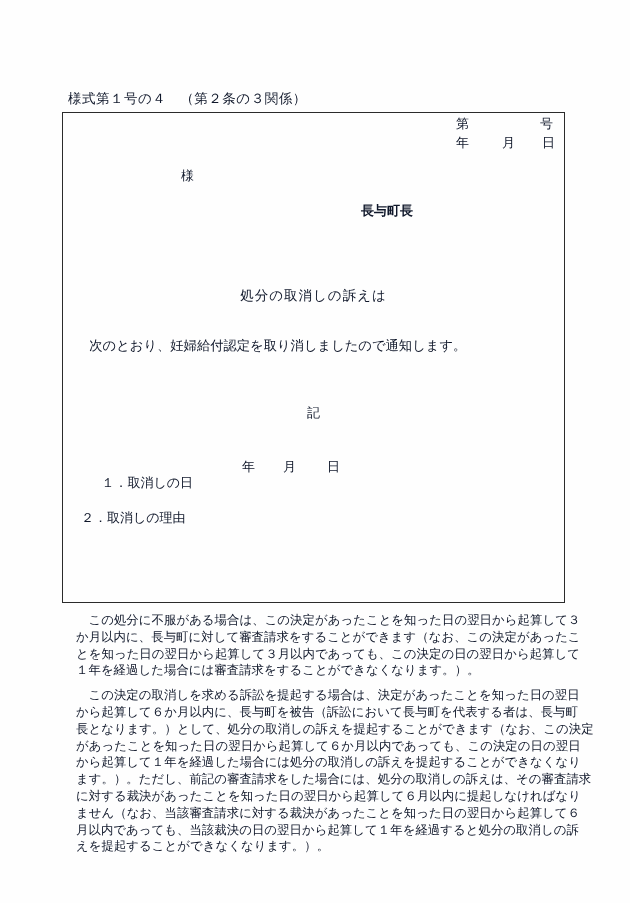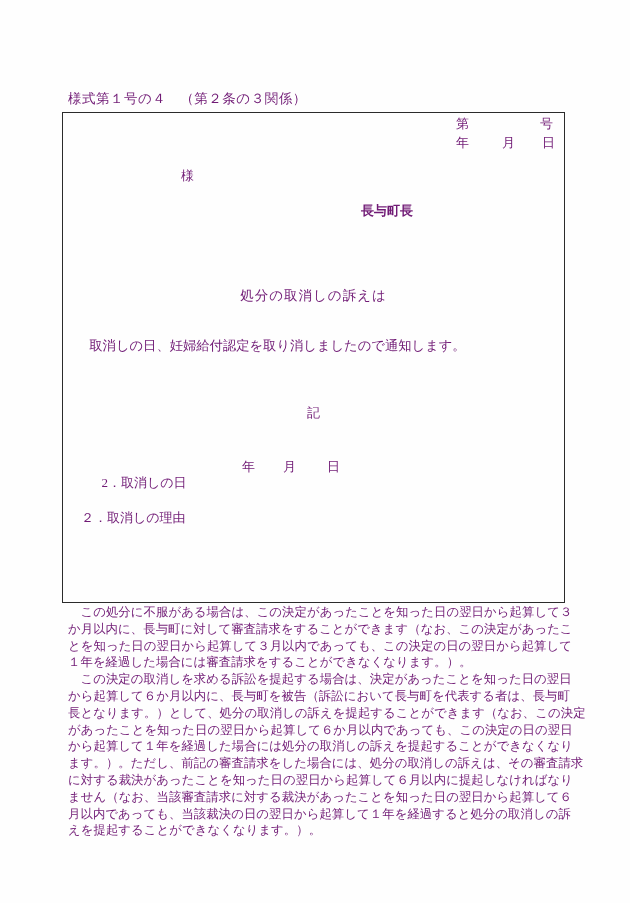--- a/index.html
+++ b/index.html
@@ -6,21 +6,21 @@
     margin: 0;
     padding: 0;
     background: #ffffff;
   }
   .page {
     position: relative;
     width: 630px;
     height: 903px;
     background: #fefefe;
     font-family: "Liberation Serif", "DejaVu Serif", serif;
-    color: #701a75;
+    color: #0f172a;
     overflow: hidden;
   }
   .form-label {
     position: absolute;
     left: 68px;
     top: 90px;
     font-size: 13.5px;
     letter-spacing: 0.5px;
     white-space: pre;
   }
@@ -56,21 +56,21 @@
   .footer {
     position: absolute;
     left: 68px;
     top: 604px;
     width: 510px;
     font-size: 12.4px;
     line-height: 16.8px;
     letter-spacing: 0.05px;
   }
   .footer p {
-    margin: 0;
+    margin: 8px;
     white-space: pre;
   }
 </style>
 </head>
 <body>
 
 <div class="page">
 
   <div class="form-label">様式第１号の４　（第２条の３関係）</div>
 
@@ -82,26 +82,26 @@
     <span class="pos date-year">年</span>
     <span class="pos date-month">月</span>
     <span class="pos date-day">日</span>
 
     <span class="pos addressee">様</span>
 
     <span class="pos sender">長与町長</span>
 
     <div class="pos doc-title">処分の取消しの訴えは</div>
 
-    <div class="pos notice-body">　取消しの日、妊婦給付認定を取り消しましたので通知します。</div>
+    <div class="pos notice-body">　次のとおり、妊婦給付認定を取り消しましたので通知します。</div>
 
     <div class="pos section-marker">記</div>
 
     <div class="pos item-row">
-      <span>2．取消しの日</span>
+      <span>１．取消しの日</span>
       <span class="fld fld-year">年</span>
       <span class="fld fld-month">月</span>
       <span class="fld fld-day">日</span>
     </div>
 
     <div class="pos item-row2">２．取消しの理由</div>
 
   </div>
 
   <div class="footer">

